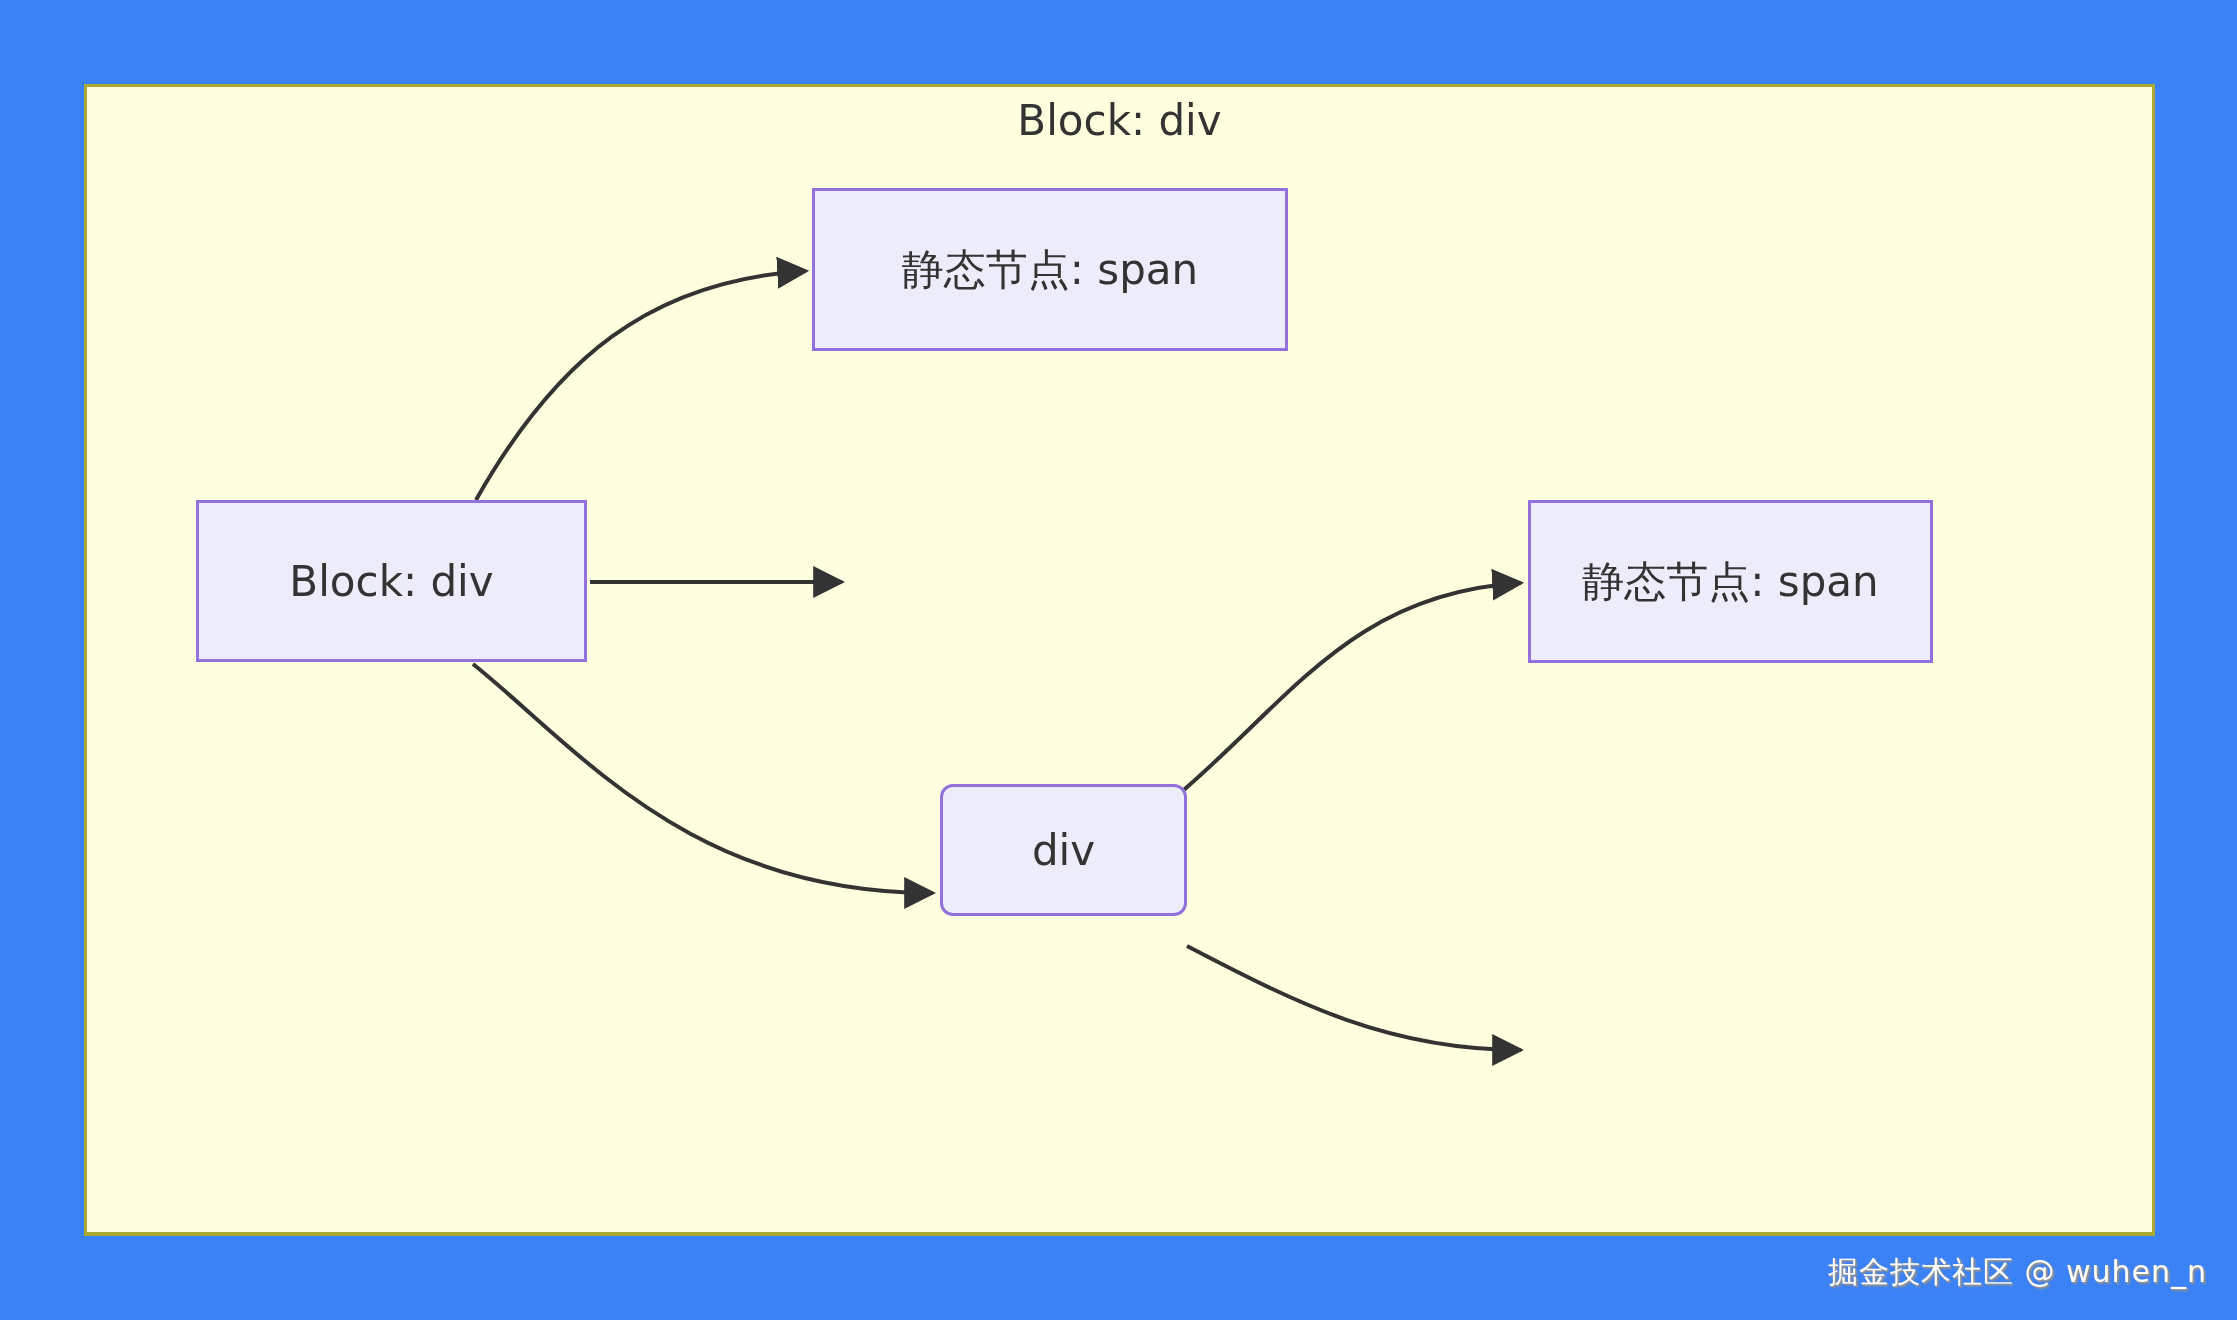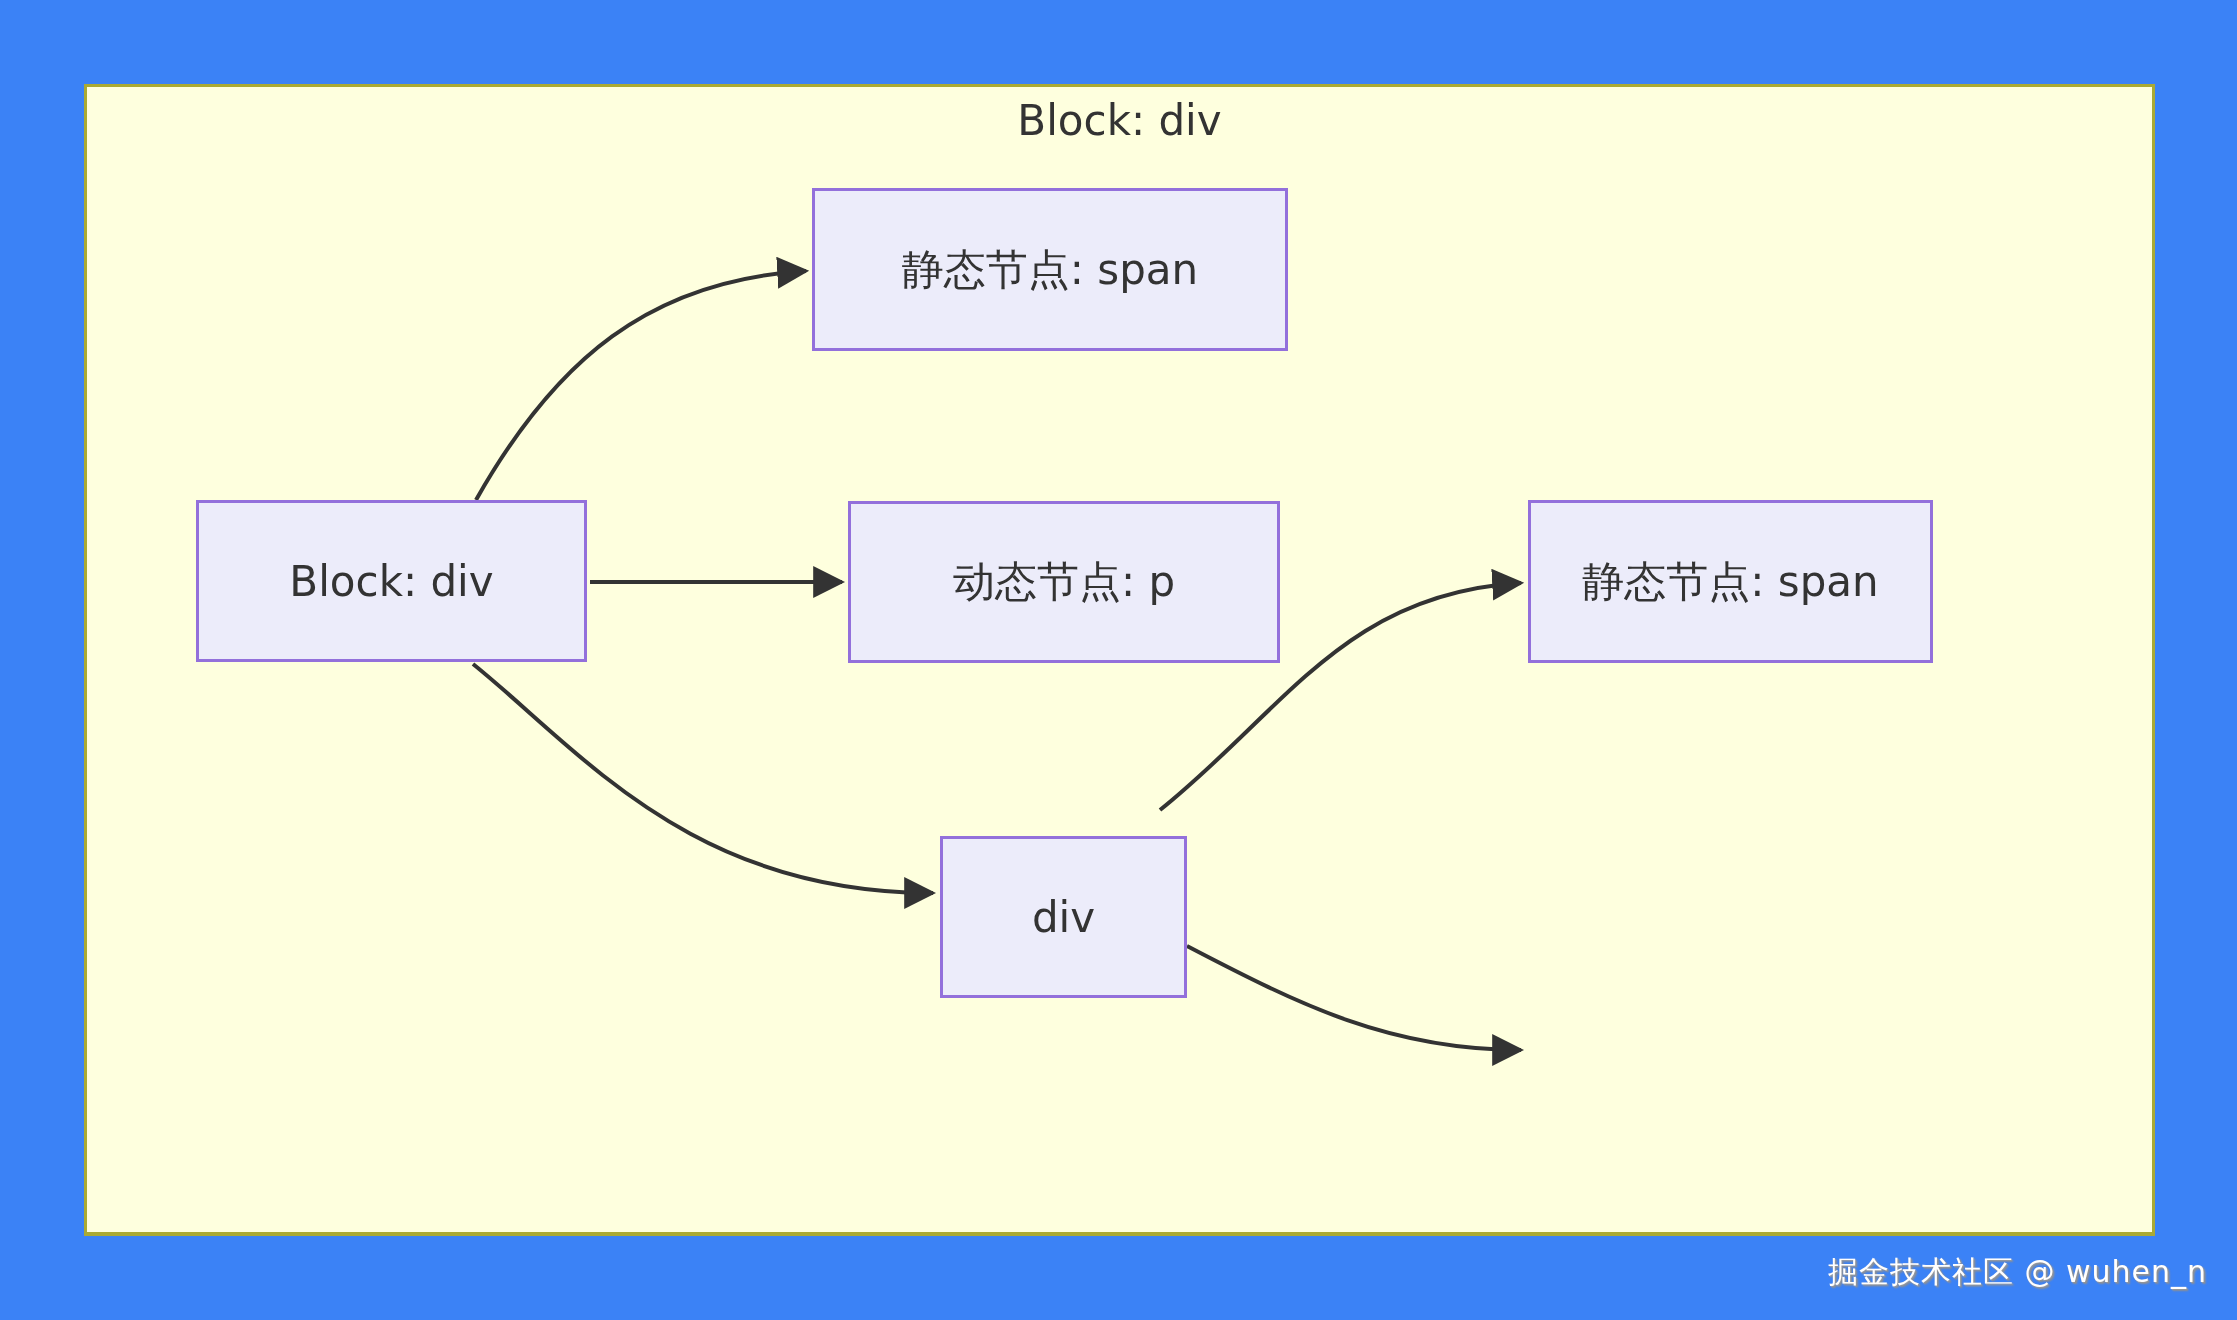--- a/index.html
+++ b/index.html
@@ -43,21 +43,21 @@
     justify-content:center;
     background:var(--node-fill);
     border:3px solid var(--node-border);
     color:var(--text-color);
     font-size:42px;
     white-space:nowrap;
   }
   .node-root        {left:196px;  top:500px; width:391px; height:162px;}
   .node-static-top  {left:812px;  top:188px; width:476px; height:163px;}
   .node-dynamic-p   {left:848px;  top:501px; width:432px; height:162px;}
-  .node-div-child   {left:940px;  top:836px; width:247px; height:162px;}
+  .node-div-child   {left:940px;  top:784px; width:247px; height:132px;border-radius:13px;}
   .node-static-right{left:1528px; top:500px; width:405px; height:163px;}
   .node-dynamic-span{left:1528px; top:968px; width:404px; height:163px;}
   .edges{
     position:absolute;
     left:0; top:0;
     width:2237px; height:1320px;
     pointer-events:none;
   }
   .edge{
     fill:none;
@@ -101,23 +101,20 @@
   </svg>
 
   <div class="node node-root">
     <span>Block: div</span>
   </div>
 
   <div class="node node-static-top">
     <span>静态节点: span</span>
   </div>
 
-  <div class="node node-dynamic-p">
-    <span>动态节点: p</span>
-  </div>
 
   <div class="node node-div-child">
     <span>div</span>
   </div>
 
   <div class="node node-static-right">
     <span>静态节点: span</span>
   </div>
 
 

